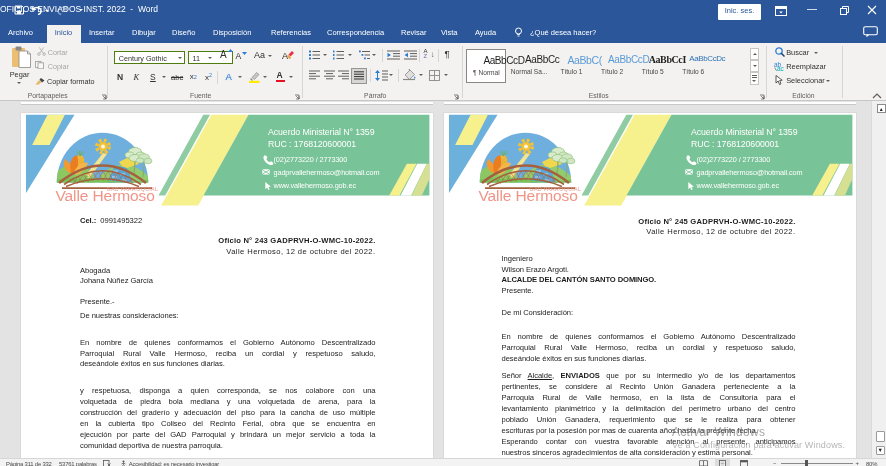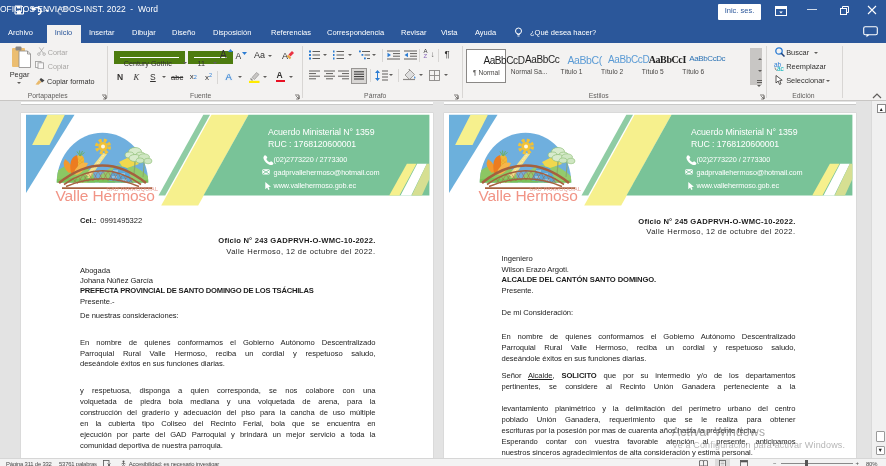--- a/index.html
+++ b/index.html
@@ -26,21 +26,21 @@
   #ribbon { position:absolute; left:0; top:42.5px; width:886px; height:58.5px; background:#f3f2f1;
     border-bottom:1px solid #c8c6c4; color:#323130; }
   .gsep { position:absolute; top:3px; width:1px; height:52px; background:#d8d6d4; }
   .glabel { position:absolute; top:49px; font-size:6.8px; color:#605e5c; }
   .rtxt { position:absolute; font-size:7.2px; color:#323130; }
   .gray { color:#a8a6a4 !important; }
 
   .tri { position:absolute; width:0; height:0; border-left:2.2px solid transparent;
     border-right:2.2px solid transparent; border-top:2.8px solid #605e5c; }
   .triw { border-top-color:#fff; }
-  .box2 { position:absolute; border:6px solid #4d7c0f; background:#fff; }
+  .box2 { position:absolute; border:1px solid #4d7c0f; background:#fff; }
   .card { position:absolute; top:6px; width:40px; height:34.5px; text-align:center; }
   .cbig { font-size:10px; margin-top:5.5px; letter-spacing:-0.4px; color:#1f1f1f;padding-left:16px; }
   .clab { font-size:6.6px; color:#484644; margin-top:3px; }
 
   
   #docarea { position:absolute; left:0; top:101px; width:886px; height:356.5px; background:#e3e3e3; }
   .sliver { position:absolute; top:0.5px; height:3.5px; background:#fff; border-bottom:1px solid #c9c9c9; }
   .page { position:absolute; top:11.5px; width:412.5px; height:345px; background:#fff;
     box-shadow:0 0 0 0.5px #d2d2d2; overflow:hidden; }
   .dtxt { position:absolute; font-size:7.6px; color:#1c1c1c; letter-spacing:-0.05px; }
@@ -502,49 +502,49 @@
           <path d="M244.3 69 l0 7.2 l1.9 -1.7 l1.1 2.4 l1.3 -0.6 l-1.1 -2.3 l2.4 -0.3 Z" fill="#fff"></path>
           <text x="252.5" y="75.3" font-size="7.3" letter-spacing="-0.1">www.vallehermoso.gob.ec</text>
         </g>
       </g>
         </svg>
       <div class="dtxt" style="left:59.5px;top:103px"><span class="b">Cel.:</span>&nbsp; 0991495322</div>
       <div class="dtxt b" style="left:59.5px;top:123.8px;width:295.5px;text-align:right;letter-spacing:0.22px">Oficio N° 243 GADPRVH-O-WMC-10-2022.</div>
       <div class="dtxt" style="left:59.5px;top:134.3px;width:295.5px;text-align:right;letter-spacing:0.42px">Valle Hermoso, 12 de octubre del 2022.</div>
       <div class="dtxt" style="left:59.5px;top:153.5px">Abogada</div>
       <div class="dtxt" style="left:59.5px;top:163.7px">Johana Núñez García</div>
-      <div class="dtxt b" style="left:59.5px;top:173.9px;letter-spacing:-0.22px">PREFECTA PROVINCIAL DE SANTO DOMINGO DE LOS TSÁCHILAS</div>
       <div class="dtxt" style="left:59.5px;top:184.1px;">Presente.-</div>
       <div class="dtxt" style="left:59.5px;top:198.8px">De nuestras consideraciones:</div>
       <div class="dtxt jline" style="left:59.5px;top:225.1px;width:295.5px">En nombre de quienes conformamos el Gobierno Autónomo Descentralizado</div>
       <div class="dtxt jline" style="left:59.5px;top:236px;width:295.5px">Parroquial Rural Valle Hermoso, reciba un cordial y respetuoso saludo,</div>
       <div class="dtxt" style="left:59.5px;top:246.9px">deseándole éxitos en sus funciones diarias.</div>
       <div class="dtxt jline" style="left:59.5px;top:273.5px;width:295.5px">y respetuosa, disponga a quien corresponda, se nos colabore con una</div>
       <div class="dtxt jline" style="left:59.5px;top:284.4px;width:295.5px">volquetada de piedra bola mediana y una volquetada de arena, para la</div>
       <div class="dtxt jline" style="left:59.5px;top:295.3px;width:295.5px">construcción del graderío y adecuación del piso para la cancha de uso múltiple</div>
-      <div class="dtxt jline" style="left:59.5px;top:306.2px;width:295.5px">en la cubierta tipo Coliseo del Recinto Ferial, bola que se encuentra en</div>
+      <div class="dtxt jline" style="left:59.5px;top:306.2px;width:295.5px">en la cubierta tipo Coliseo del Recinto Ferial, obra que se encuentra en</div>
       <div class="dtxt jline" style="left:59.5px;top:317.1px;width:295.5px">ejecución por parte del GAD Parroquial y brindará un mejor servicio a toda la</div>
       <div class="dtxt" style="left:59.5px;top:328px">comunidad deportiva de nuestra parroquia.</div>
     </div>
     <div class="page" id="page2" style="left:443.5px">
       <svg class="abs" style="left:0;top:0.5px" width="412" height="104" viewBox="0 0 412 104">
           <use href="#lh"></use>
         </svg>
       <div class="dtxt b" style="left:58px;top:104.5px;width:294px;text-align:right;letter-spacing:0.22px">Oficio N° 245 GADPRVH-O-WMC-10-2022.</div>
       <div class="dtxt" style="left:58px;top:114.9px;width:294px;text-align:right;letter-spacing:0.42px">Valle Hermoso, 12 de octubre del 2022.</div>
       <div class="dtxt" style="left:58px;top:141.8px">Ingeniero</div>
       <div class="dtxt" style="left:58px;top:152.2px">Wilson Erazo Argoti.</div>
       <div class="dtxt b" style="left:58px;top:162.6px;letter-spacing:-0.1px">ALCALDE DEL CANTÓN SANTO DOMINGO.</div>
       <div class="dtxt" style="left:58px;top:173px">Presente.</div>
       <div class="dtxt" style="left:58px;top:195px">De mi Consideración:</div>
       <div class="dtxt jline" style="left:58px;top:219.9px;width:294px">En nombre de quienes conformamos el Gobierno Autónomo Descentralizado</div>
       <div class="dtxt jline" style="left:58px;top:230.8px;width:294px">Parroquial Rural Valle Hermoso, reciba un cordial y respetuoso saludo,</div>
       <div class="dtxt" style="left:58px;top:241.7px">deseándole éxitos en sus funciones diarias.</div>
-      <div class="dtxt jline" style="left:58px;top:258.8px;width:294px">Señor <u>Alcalde</u>, <span class="b">SOLICITO</span> que por su intermedio y/o de los departamentos</div>
+      <div class="dtxt jline" style="left:58px;top:258.8px;width:294px">Señor <u>Alcalde</u>, <span class="b">ENVIADOS</span> que por su intermedio y/o de los departamentos</div>
       <div class="dtxt jline" style="left:58px;top:269.7px;width:294px">pertinentes, se considere al Recinto Unión Ganadera perteneciente a la</div>
+      <div class="dtxt jline" style="left:58px;top:280.6px;width:294px">Parroquia Rural de Valle hermoso, en la lista de Consultoría para el</div>
       <div class="dtxt jline" style="left:58px;top:291.5px;width:294px">levantamiento planimétrico y la delimitación del perímetro urbano del centro</div>
       <div class="dtxt jline" style="left:58px;top:302.4px;width:294px">poblado Unión Ganadera, requerimiento que se le realiza para obtener</div>
       <div class="dtxt" style="left:58px;top:313.3px">escrituras por la posesión por mas de cuarenta años hasta la presente fecha.</div>
       <div class="dtxt jline" style="left:58px;top:324.8px;width:294px">Esperando contar con vuestra favorable atención al presente, anticipamos</div>
       <div class="dtxt" style="left:58px;top:335.7px">nuestros sinceros agradecimientos de alta consideración y estima personal.</div>
     </div>
     <div id="vscroll">
       <div class="abs" style="left:4.5px;top:2.5px;width:9.5px;height:9.5px;background:#fff;border:1px solid #8a8a8a;font-size:5px;color:#222;text-align:center;line-height:8.5px">▲</div>
       <div class="abs" style="left:3.5px;top:330px;width:9.5px;height:11px;background:#fff;border:1px solid #9a9a9a;border-radius:1px"></div>
       <div class="abs" style="left:3.5px;top:345px;width:9.5px;height:9px;background:#fff;border:1px solid #9a9a9a;border-radius:1px;font-size:5.5px;color:#222;text-align:center;line-height:7.5px">▼</div>

